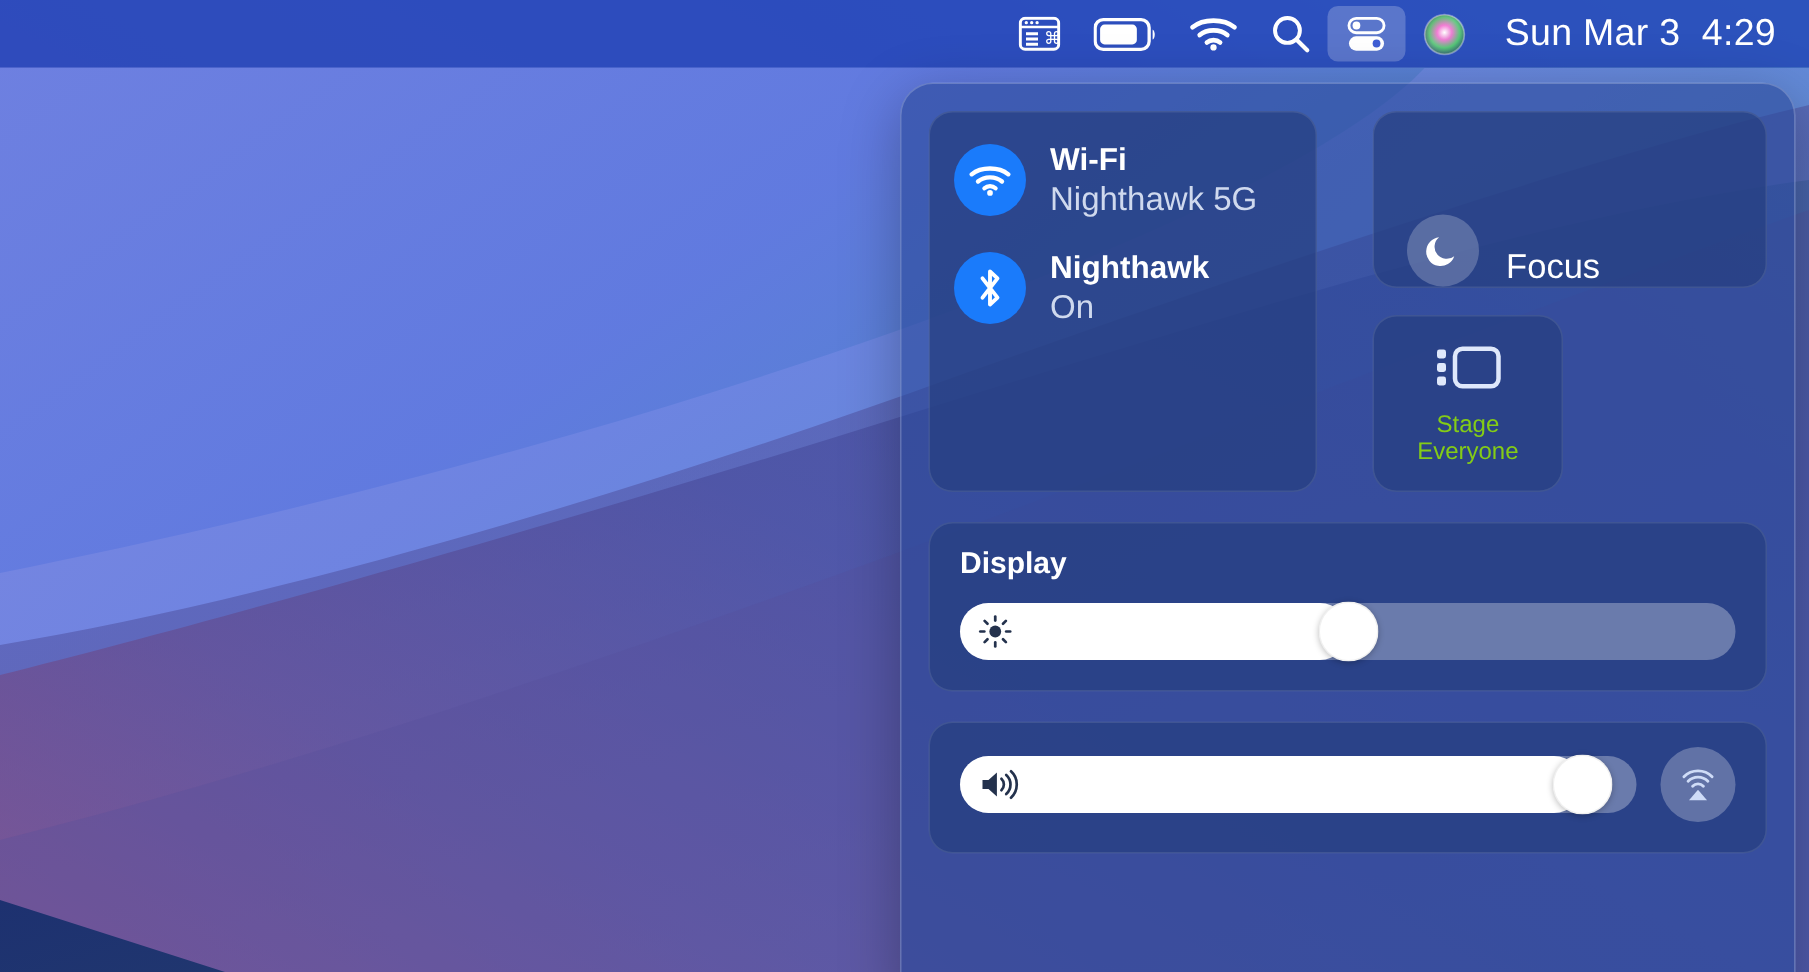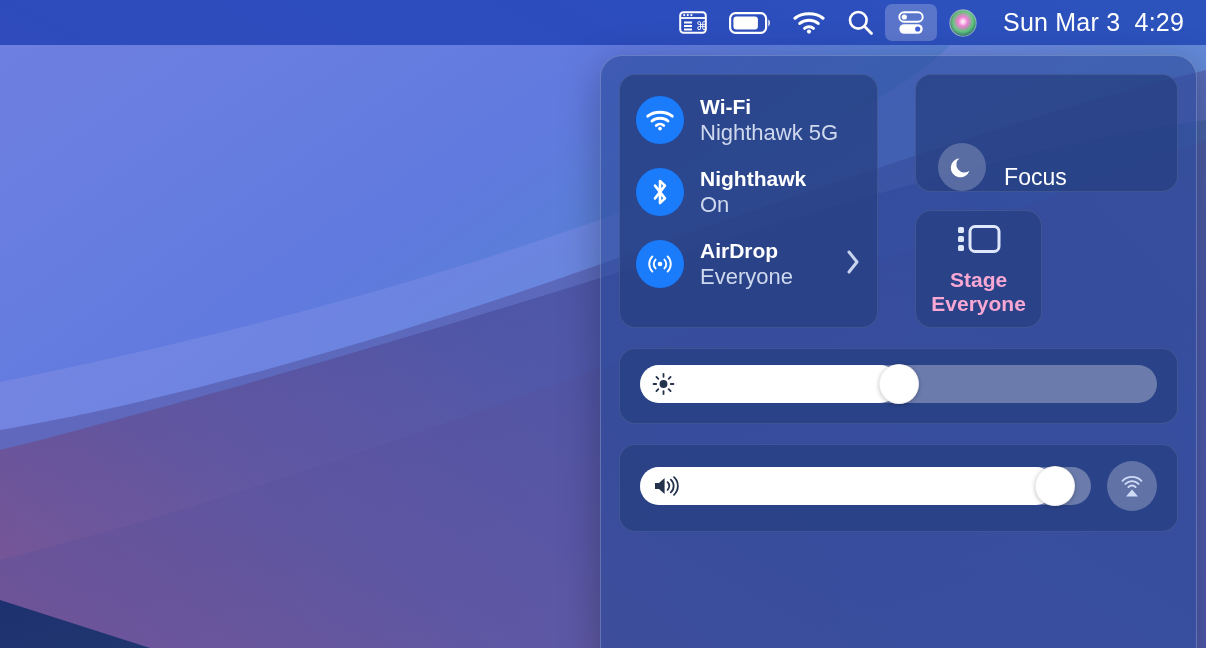--- a/index.html
+++ b/index.html
@@ -77,21 +77,21 @@
     display:flex; align-items:center; justify-content:center;
   }
   .focus-label { color:#fff; font-size:23px; font-weight:500; }
 
   .tile-row { display:flex; gap:16px; }
   .tile {
     width:127px; height:118px;
     display:flex; flex-direction:column; align-items:center; justify-content:center;
     gap:8px; text-align:center;
   }
-  .tile-label { color:#f9a8d4; font-size:21px; font-weight:700; line-height:1.12; }
+  .tile-label { color:#84cc16; font-size:16px; font-weight:400; line-height:1.12; }
 
   
   .slider-module { padding:16px 20px 20px 20px; }
   .slider-title { color:#fff; font-size:20px; font-weight:bold; margin-bottom:14px; }
   .slider-row { display:flex; align-items:center; gap:16px; }
   .slider-track {
     position:relative; height:38px; border-radius:19px;
     background:rgba(255,255,255,0.30);
     flex:1 1 auto; overflow:visible;
   }
@@ -256,40 +256,20 @@
           <svg width="20" height="28" viewBox="0 0 20 28" fill="none">
             <path d="M5 7.6 L15 20.4 L10 25 L10 3 L15 7.6 L5 20.4" stroke="#fff" stroke-width="2.6" stroke-linejoin="round" stroke-linecap="round" fill="none"></path>
           </svg>
         </div>
         <div class="conn-text">
           <span class="conn-title">Nighthawk</span>
           <span class="conn-sub">On</span>
         </div>
       </div>
 
-      <div class="conn-row">
-        <div class="conn-icon">
-          <svg width="28" height="28" viewBox="0 0 28 28" fill="none">
-            <circle cx="14" cy="14" r="2.3" fill="#fff"></circle>
-            <path d="M9.6 18.4 A6.2 6.2 0 0 1 9.6 9.6" stroke="#fff" stroke-width="1.9" stroke-linecap="round"></path>
-            <path d="M18.4 9.6 A6.2 6.2 0 0 1 18.4 18.4" stroke="#fff" stroke-width="1.9" stroke-linecap="round"></path>
-            <path d="M6.4 21.6 A10.7 10.7 0 0 1 6.4 6.4" stroke="#fff" stroke-width="1.9" stroke-linecap="round"></path>
-            <path d="M21.6 6.4 A10.7 10.7 0 0 1 21.6 21.6" stroke="#fff" stroke-width="1.9" stroke-linecap="round"></path>
-          </svg>
-        </div>
-        <div class="conn-text">
-          <span class="conn-title">AirDrop</span>
-          <span class="conn-sub">Everyone</span>
-        </div>
-        <span class="conn-chevron">
-          <svg width="15" height="26" viewBox="0 0 15 26" fill="none">
-            <path d="M3 3 L11 13 L3 23" stroke="#c9d5ee" stroke-width="3" stroke-linecap="round" stroke-linejoin="round"></path>
-          </svg>
-        </span>
-      </div>
     </div>
 
     <div class="cc-right">
 
       <div class="module" id="focus-module">
         <div class="focus-icon">
           <svg width="28" height="28" viewBox="0 0 28 28" fill="none">
             <path d="M21.5 17.8 A9.6 9.6 0 1 1 11.4 5.2 A8 8 0 0 0 21.5 17.8 Z" fill="#ffffff"></path>
           </svg>
         </div>
@@ -312,20 +292,21 @@
             <span>Everyone</span>
           </span>
         </div>
 
 
       </div>
     </div>
   </div>
 
   <div class="module slider-module">
+    <div class="slider-title">Display</div>
     <div class="slider-row">
       <div class="slider-track" id="display-track">
         <div class="slider-fill" id="display-fill" style="width: 258.5px;"></div>
         <div class="slider-glyph">
           <svg width="23" height="23" viewBox="0 0 24 24" fill="none">
             <circle cx="12" cy="12" r="4.1" fill="#24324d"></circle>
             <g stroke="#24324d" stroke-width="1.9" stroke-linecap="round">
               <line x1="12" y1="1.6" x2="12" y2="4.4"></line>
               <line x1="12" y1="19.6" x2="12" y2="22.4"></line>
               <line x1="1.6" y1="12" x2="4.4" y2="12"></line>

